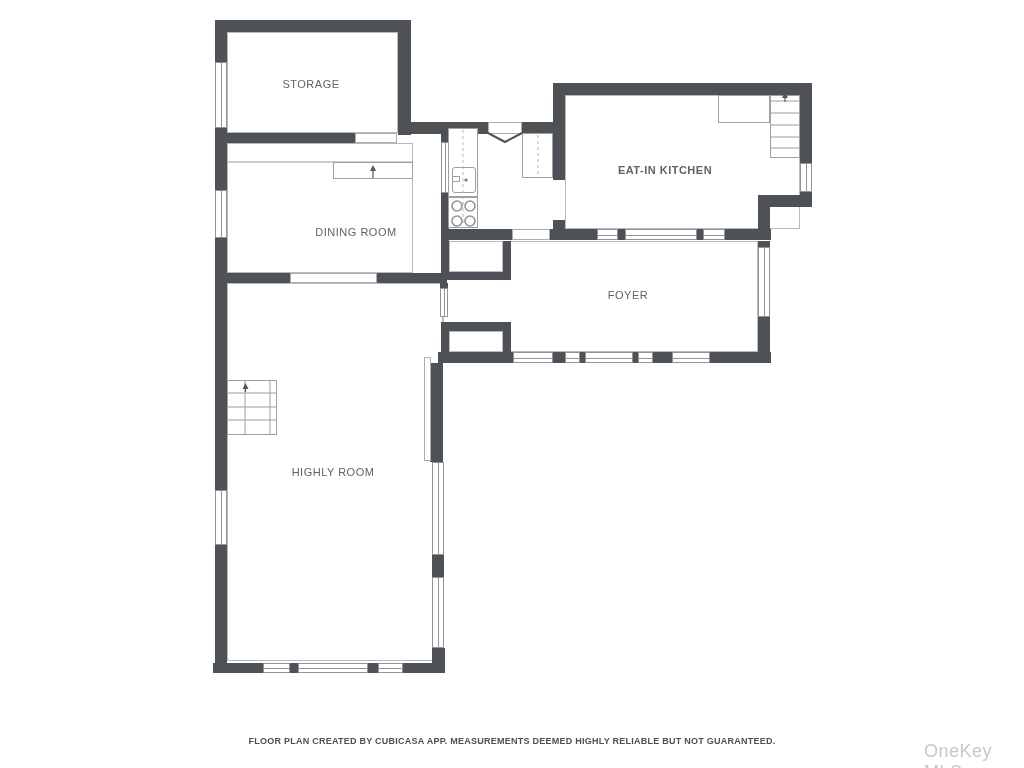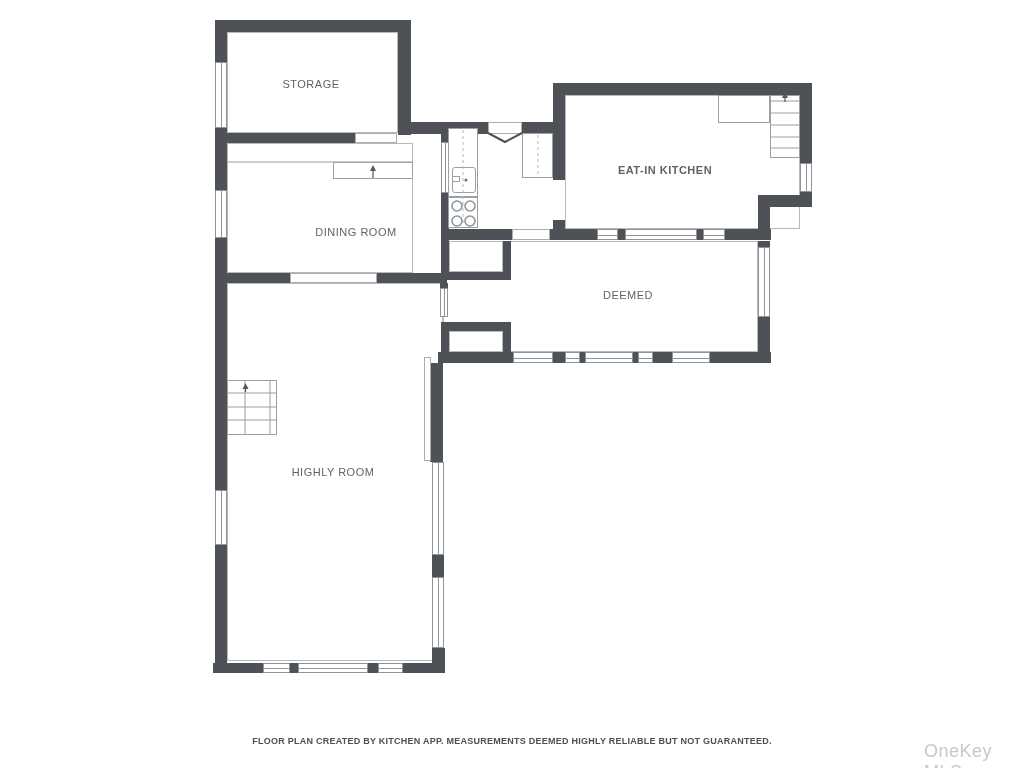--- a/index.html
+++ b/index.html
@@ -109,21 +109,21 @@
     <div class="fixture " style="left: 452px; top: 176px; width: 8px; height: 6px;"></div>
     <div class="fixture " style="left: 448px; top: 197px; width: 30px; height: 31px;"></div>
     <div class="fixture " style="left: 522px; top: 133px; width: 31px; height: 45px;"></div>
     <div class="fixture " style="left: 718px; top: 95px; width: 52px; height: 28px;"></div>
     <div class="fixture " style="left: 770px; top: 95px; width: 30px; height: 63px;"></div>
     <div class="fixture " style="left: 227px; top: 380px; width: 50px; height: 55px;"></div>
     <div class="fixture " style="left: 333px; top: 162px; width: 80px; height: 17px;"></div>
     <div class="label" style="left: 311px; top: 84px;">STORAGE</div>
     <div class="label" style="left: 320px; top: 232px; margin-left: 36px;">DINING ROOM</div>
     <div class="label" style="left: 665px; top: 170px; font-weight: bold;">EAT-IN KITCHEN</div>
-    <div class="label" style="left: 628px; top: 295px;">DEEMED</div>
+    <div class="label" style="left: 628px; top: 295px;">FOYER</div>
     <div class="label" style="left: 333px; top: 472px;">HIGHLY ROOM</div>
   </div>
 <svg id="overlay" width="1024" height="768">
     <line x1="227" y1="162" x2="413" y2="162" stroke="#9aa0a4" stroke-width="1"></line>
     <line x1="227" y1="393" x2="277" y2="393" stroke="#9aa0a4" stroke-width="1"></line>
     <line x1="227" y1="407" x2="277" y2="407" stroke="#9aa0a4" stroke-width="1"></line>
     <line x1="227" y1="420" x2="277" y2="420" stroke="#9aa0a4" stroke-width="1"></line>
     <line x1="245" y1="380" x2="245" y2="435" stroke="#9aa0a4" stroke-width="1"></line>
     <line x1="270" y1="380" x2="270" y2="435" stroke="#9aa0a4" stroke-width="1"></line>
     <line x1="770" y1="101" x2="800" y2="101" stroke="#9aa0a4" stroke-width="1"></line>
@@ -139,14 +139,14 @@
     <circle cx="470" cy="221" r="5" fill="none" stroke="#8f9499" stroke-width="1.6"></circle>
     <circle cx="466" cy="180" r="1.6" fill="#6f7479"></circle>
     <line x1="373" y1="178" x2="373" y2="168" stroke="#54585c" stroke-width="1.2"></line>
     <polygon points="370,171 376,171 373,165" fill="#54585c"></polygon>
     <line x1="245.5" y1="392" x2="245.5" y2="386" stroke="#54585c" stroke-width="1.2"></line>
     <polygon points="242.5,389 248.5,389 245.5,383" fill="#54585c"></polygon>
     <line x1="785" y1="102" x2="785" y2="95" stroke="#54585c" stroke-width="1.2"></line>
     <polygon points="782,98 788,98 785,92" fill="#54585c"></polygon>
     <path d="M488,133 L505,142 L522,133" fill="none" stroke="#4e5256" stroke-width="2"></path>
   </svg>
-<div class="footer">FLOOR PLAN CREATED BY KITCHEN APP. MEASUREMENTS DEEMED HIGHLY RELIABLE BUT NOT GUARANTEED.</div>
+<div class="footer">FLOOR PLAN CREATED BY CUBICASA APP. MEASUREMENTS DEEMED HIGHLY RELIABLE BUT NOT GUARANTEED.</div>
 <div class="watermark">OneKey MLS</div>
 
 </body></html>

